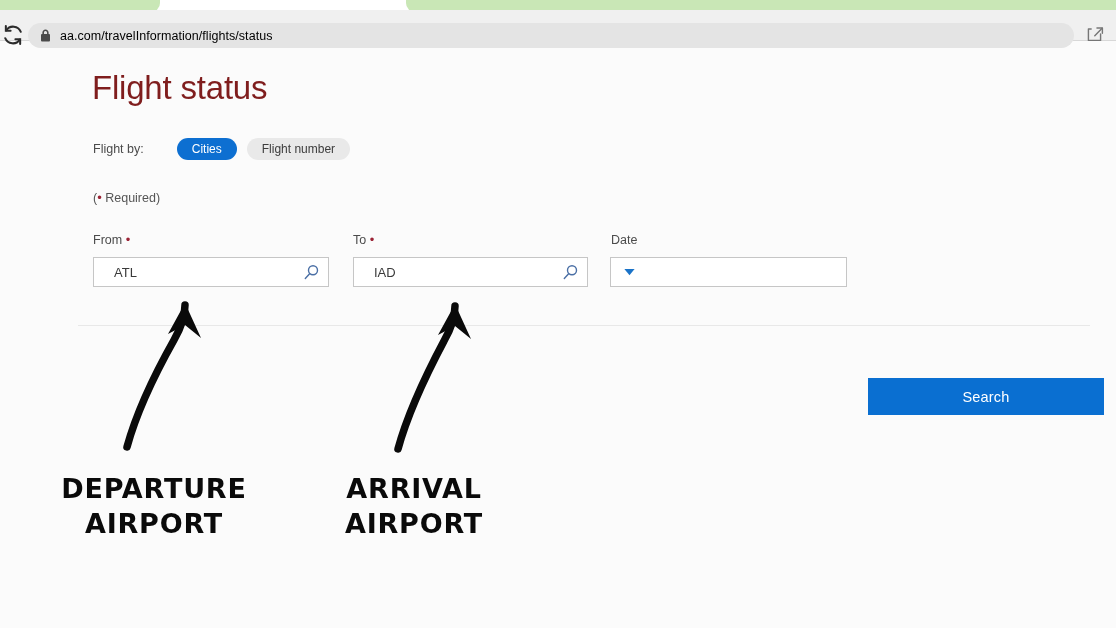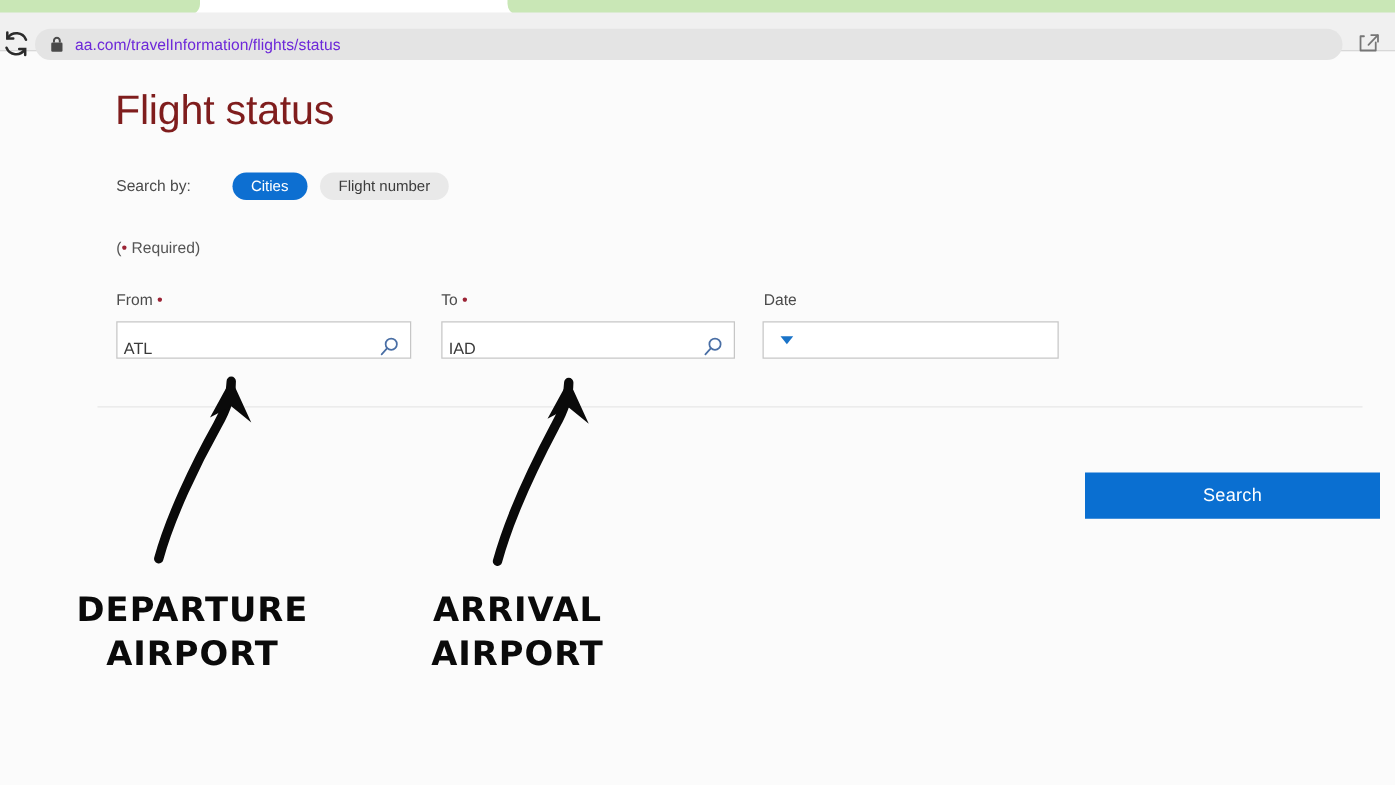--- a/index.html
+++ b/index.html
@@ -61,21 +61,21 @@
     padding: 0 12px;
   }
   .lock-icon {
     width: 11px; height: 13px;
     margin-right: 9px;
     flex: none;
     color: #4a4a4a;
   }
   .omnibox-url {
     font-size: 12.5px;
-    color: #6d28d9;
+    color: #000000;
     letter-spacing: 0.05px;
     white-space: nowrap;
   }
   .share-icon {
     position: absolute;
     right: 12px; top: 15px;
     width: 19px; height: 19px;
     color: #767676;
   }
 
@@ -142,22 +142,22 @@
   .field-label.from { left: 93px; top: 192px; }
   .field-label.to   { left: 353px; top: 192px; }
   .field-label.date { left: 611px; top: 192px; }
 
   .textfield {
     position: absolute;
     height: 30px;
     background: #ffffff;
     border: 1px solid #c6c6c6;
     display: flex;
-    align-items: flex-end;
-    padding: 0 8px 0 5px;
+    align-items: center;
+    padding: 0 8px 0 20px;
     cursor: text;
   }
   .textfield.from { left: 93px; top: 216px; width: 236px; }
   .textfield.to   { left: 353px; top: 216px; width: 235px; }
 
   .textfield-value {
     flex: 1;
     font-size: 13px;
     color: #3a3a3a;
     white-space: nowrap;
@@ -259,21 +259,21 @@
       <path d="M10.3 11.4 18 3.4"></path>
       <polyline points="12.6,3.2 18.3,3.2 18.3,8.8"></polyline>
     </svg>
   </div>
 
   <div class="content">
 
     <div class="page-title">Flight status</div>
 
     <div class="searchby-row">
-      <span class="searchby-label">Search by:</span>
+      <span class="searchby-label">Flight by:</span>
       <span class="pill active">Cities</span>
       <span class="pill inactive">Flight number</span>
     </div>
 
     <div class="required-note">
       <span>(</span><span class="req-dot">•</span><span> Required)</span>
     </div>
 
     <div class="field-label from">
       <span>From</span>

